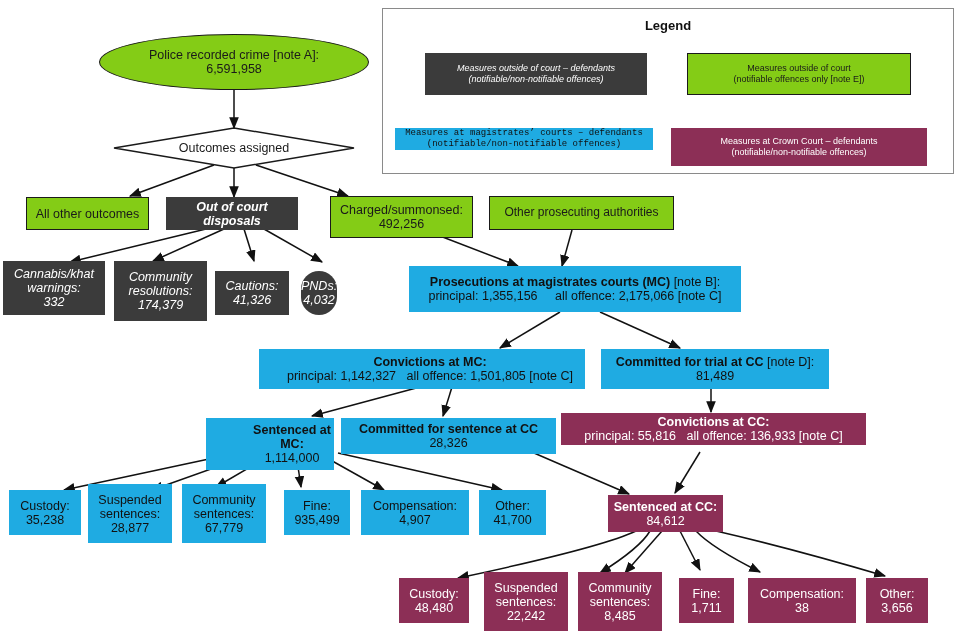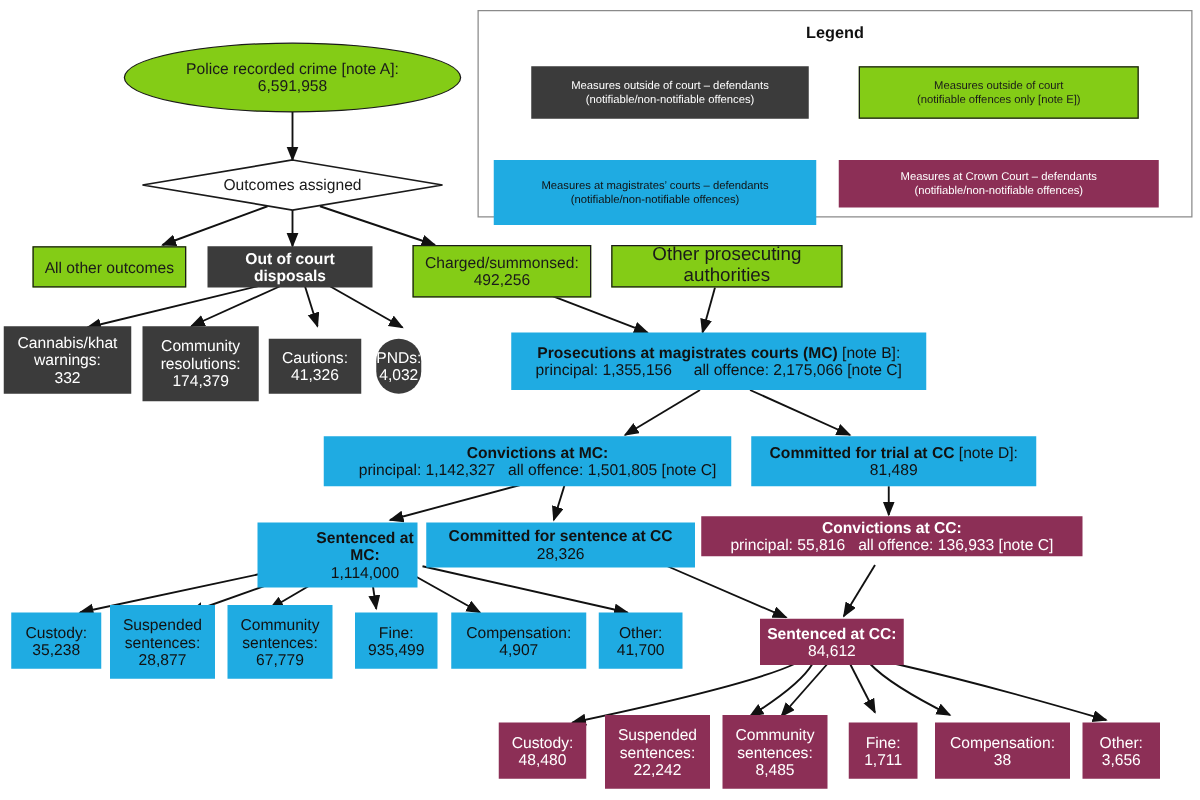--- a/index.html
+++ b/index.html
@@ -2,21 +2,21 @@
 <html><head>
 <meta charset="utf-8">
 <style>
   html,body{margin:0;padding:0;background:#ffffff;}
   body{font-family:"Liberation Sans", sans-serif;}
   #stage{position:relative;width:960px;height:640px;overflow:hidden;background:#fff;}
   #edges{position:absolute;left:0;top:0;width:960px;height:640px;pointer-events:none;}
   .node{position:absolute;box-sizing:border-box;display:flex;align-items:center;justify-content:center;text-align:center;line-height:1.12;}
   .node .t{display:block;width:100%;padding:0 3px;}
   .white{background:#84cc16;border:1.4px solid #1a1a1a;color:#1a1a1a;}
-  .dark{background:#3b3b3b;color:#ffffff;}
+  .dark{background:#3b3b3b;color:#ffffff;font-style:italic;}
   .cyan{background:#1fabe2;color:#111111;}
   .maroon{background:#8c2f56;color:#ffffff;}
   .b{font-weight:bold;}
   .nrm{font-weight:normal;}
   .ellipse{border-radius:50%;}
   .diamond-wrap{position:absolute;}
   .diamond-label{position:absolute;display:flex;align-items:center;justify-content:center;text-align:center;color:#1a1a1a;}
   #legend{position:absolute;box-sizing:border-box;background:#fff;border:1.5px solid #8a8a8a;}
   #legend .title{position:absolute;width:100%;text-align:center;font-weight:bold;color:#111;}
   .lg{position:absolute;box-sizing:border-box;display:flex;align-items:center;justify-content:center;text-align:center;line-height:1.2;}
@@ -92,21 +92,21 @@
       </span>
     </div>
 
     <div class="lg white" style="left:304px;top:44px;width:224px;height:42px;font-size:9px;">
       <span class="t">
         <span>Measures outside of court</span><br>
         <span>(notifiable offences only [note E])</span>
       </span>
     </div>
 
-    <div class="lg cyan" style="left:12px;top:119px;width:258px;height:52px;font-size:9px;">
+    <div class="lg cyan" style="left:12px;top:119px;width:258px;height:22px;font-size:9px;font-family:Liberation Mono, monospace;">
       <span class="t">
         <span>Measures at magistrates’ courts – defendants</span><br>
         <span>(notifiable/non-notifiable offences)</span>
       </span>
     </div>
 
     <div class="lg maroon" style="left:288px;top:119px;width:256px;height:38px;font-size:9px;">
       <span class="t">
         <span>Measures at Crown Court – defendants</span><br>
         <span>(notifiable/non-notifiable offences)</span>
@@ -136,21 +136,21 @@
     <span class="t">Out of court disposals</span>
   </div>
 
   <div class="node white" style="left:330px;top:196px;width:143px;height:42px;font-size:12.5px;">
     <span class="t">
       <span>Charged/summonsed:</span><br>
       <span>492,256</span>
     </span>
   </div>
 
-  <div class="node white" style="left:489px;top:196px;width:185px;height:34px;font-size:15px;">
+  <div class="node white" style="left:489px;top:196px;width:185px;height:34px;font-size:12px;">
     <span class="t">Other prosecuting authorities</span>
   </div>
 
   <div class="node dark" style="left:3px;top:261px;width:102px;height:54px;font-size:12.5px;">
     <span class="t">
       <span>Cannabis/khat</span><br>
       <span>warnings:</span><br>
       <span>332</span>
     </span>
   </div>

